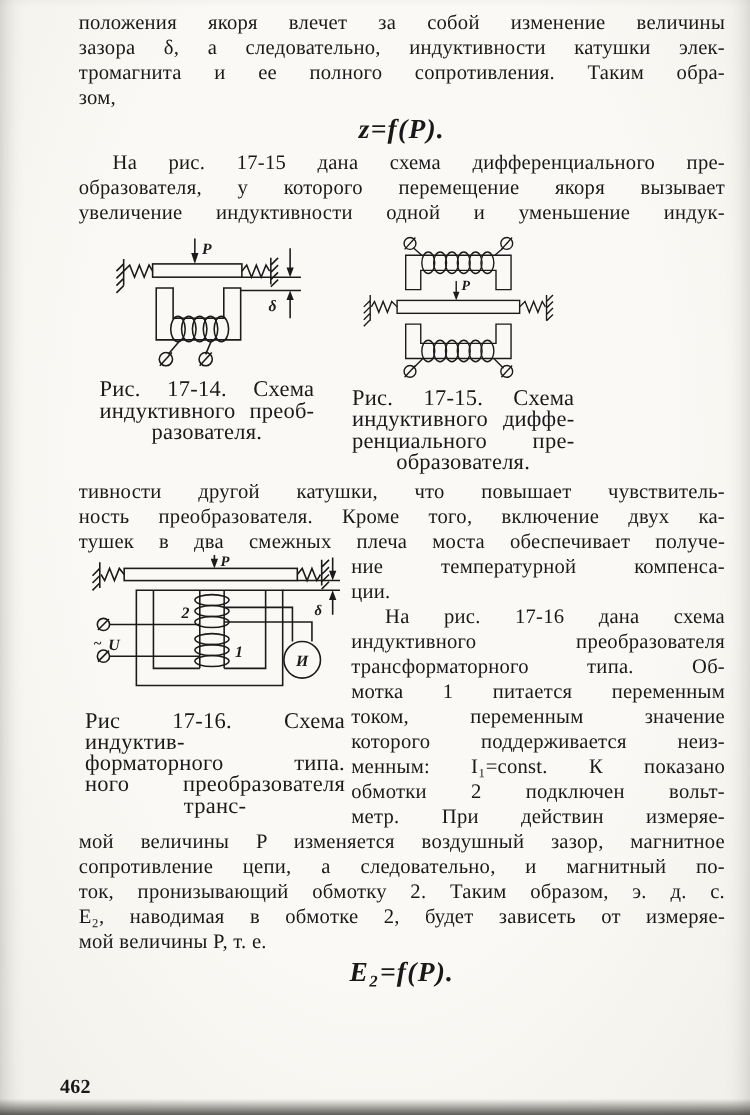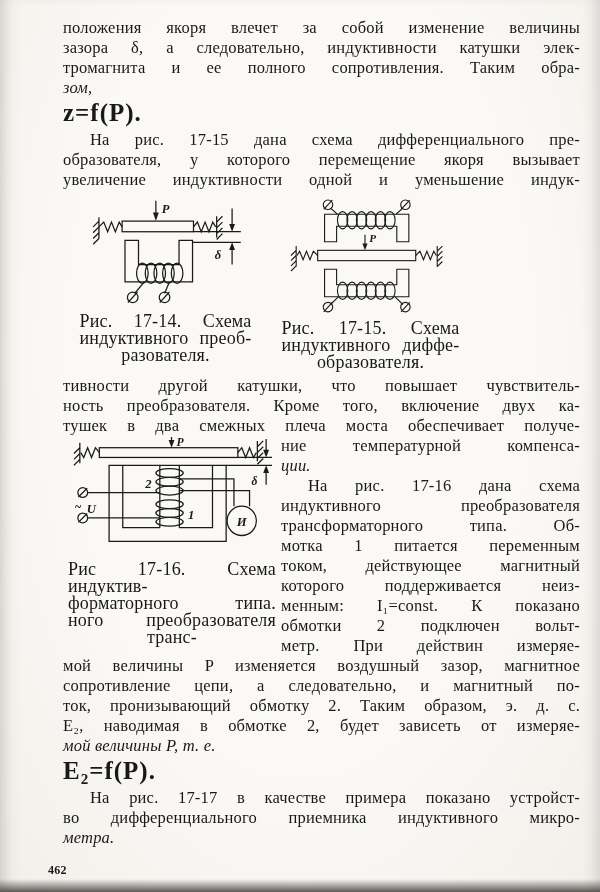--- a/index.html
+++ b/index.html
@@ -5,51 +5,51 @@
   html,body { margin:0; padding:0; background:#e9e8e4; }
   .page {
     position:relative;
     width:600px; height:892px;
     margin:0;
     background:#f7f6f2;
     background-image: radial-gradient(ellipse at 50% 40%, #faf9f5 55%, #f1efea 100%);
     box-shadow: inset 14px 0 16px -12px rgba(80,78,74,.30),
                 inset -14px 0 16px -12px rgba(80,78,74,.25);
     box-sizing:border-box;
-    padding:18px 20px 0 63px;
+    padding:8px 20px 0 63px;
     overflow:hidden;
     font-family:"Liberation Serif","DejaVu Serif",serif;
     font-size:16.5px; line-height:20px;
     color:#191919;
     letter-spacing:.2px;
   }
   .para { width:517px; }
   .line { text-align:justify; text-align-last:justify; }
-  .endleft .line:last-child { text-align-last:left;font-style:italic; }
+  .endleft .line:last-child { text-align-last:left; }
   .indent .line:first-child { text-indent:27px; }
   .formula {
-    text-align:left; font-weight:600;
-    font-size:25px; line-height:24px; margin:3px 0 5px; letter-spacing:1px;
+    text-align:center; font-style:italic; font-weight:600;
+    font-size:22px; line-height:24px; margin:3px 0 5px; letter-spacing:1px;
   }
   .figrow { display:flex; margin:7px 0 5px; }
   figure.fig { margin:0; }
   .fig-block-14 { width:205px; margin-left:28px; }
   .fig-block-15 { width:205px; margin-left:58px; }
   .fig svg { display:block; margin:0 auto; }
   .cap { font-size:18px; line-height:17px; margin:6px auto 0; }
   .cap .line { text-align:justify; text-align-last:justify; }
   .cap .line:last-child { text-align-last:center; }
   .fig-block-14 .cap { width:172px; }
   .fig-block-15 .cap { width:178px; }
   .wraprow { display:flex; }
   .fig-block-16 { width:218px; }
   .fig-block-16 .cap { width:208px; }
   .rcol { flex:1; }
   .rcol .para { width:auto; }
-  .pagenum { position:absolute; left:48px; bottom:12px; font-size:12px; font-weight:600; }
+  .pagenum { position:absolute; left:48px; bottom:12px; font-size:16px; font-weight:600; }
   .scan-bottom {
     position:absolute; left:0; bottom:0; width:100%; height:13px;
     background:linear-gradient(to bottom, rgba(70,68,64,0), rgba(58,56,52,.8));
   }
   svg .stroke { stroke:#1b1b1b; fill:none; stroke-width:1.3; }
   svg .fill { fill:#1b1b1b; stroke:none; }
   svg text { font-family:"Liberation Serif","DejaVu Serif",serif; font-style:italic; font-weight:bold; fill:#1b1b1b; }
   svg text.upright { font-style:normal; }
 </style>
 </head>
@@ -148,20 +148,21 @@
           <line x1="128" y1="116" x2="137" y2="125"></line>
           <circle cx="140" cy="128" r="5.5"></circle>
             <line x1="135" y1="133.5" x2="145" y2="122.5"></line>
         </g>
         <polygon class="fill" points="93,62 90,54 96,54"></polygon>
         <text x="98" y="52" font-size="13">P</text>
       </svg>
       <figcaption class="cap">
           <div class="line">Рис. 17-15. Схема</div>
           <div class="line">индуктивного диффе-</div>
+          <div class="line">ренциального пре-</div>
           <div class="line">образователя.</div>
         </figcaption>
     </figure>
   </div>
 
   <div class="para">
       <div class="line">тивности другой катушки, что повышает чувствитель-</div>
       <div class="line">ность преобразователя. Кроме того, включение двух ка-</div>
       <div class="line">тушек в два смежных плеча моста обеспечивает получе-</div>
     </div>
@@ -220,41 +221,36 @@
     <div class="rcol">
       <div class="para endleft">
           <div class="line">ние температурной компенса-</div>
           <div class="line">ции.</div>
         </div>
       <div class="para indent">
           <div class="line">На рис. 17-16 дана схема</div>
           <div class="line">индуктивного преобразователя</div>
           <div class="line">трансформаторного типа. Об-</div>
           <div class="line">мотка 1 питается переменным</div>
-          <div class="line">током, действующее магнитный</div>
+          <div class="line">током, переменным значение</div>
           <div class="line">которого поддерживается неиз-</div>
           <div class="line">менным: I₁=const. К показано</div>
           <div class="line">обмотки 2 подключен вольт-</div>
           <div class="line">метр. При действин измеряе-</div>
         </div>
     </div>
   </div>
 
   <div class="para endleft">
       <div class="line">мой величины P изменяется воздушный зазор, магнитное</div>
       <div class="line">сопротивление цепи, а следовательно, и магнитный по-</div>
       <div class="line">ток, пронизывающий обмотку 2. Таким образом, э. д. с.</div>
       <div class="line">E₂, наводимая в обмотке 2, будет зависеть от измеряе-</div>
       <div class="line">мой величины P, т. е.</div>
     </div>
 
   <div class="formula">E₂=f(P).</div>
 
-  <div class="para indent endleft">
-      <div class="line">На рис. 17-17 в качестве примера показано устройст-</div>
-      <div class="line">во дифференциального приемника индуктивного микро-</div>
-      <div class="line">метра.</div>
-    </div>
 
   <div class="pagenum">462</div>
 
   <div class="scan-bottom"></div>
 </div>
 
 </body></html>

